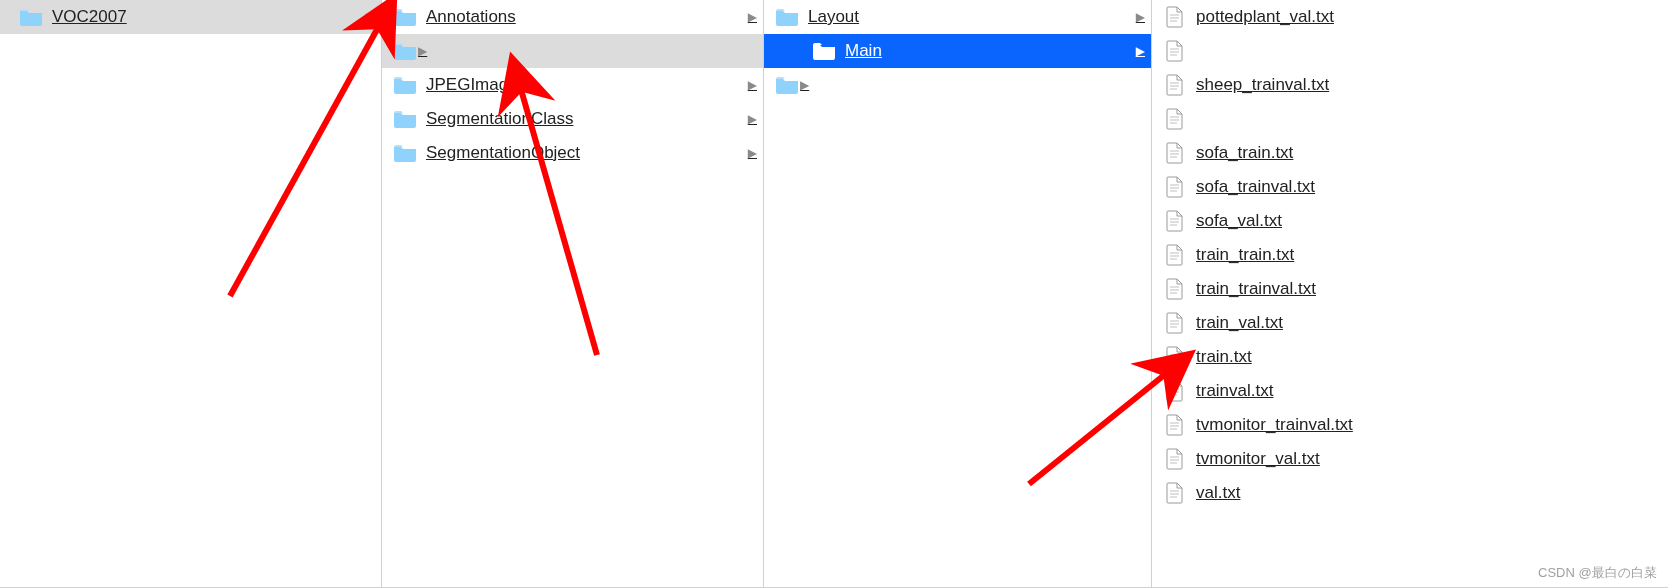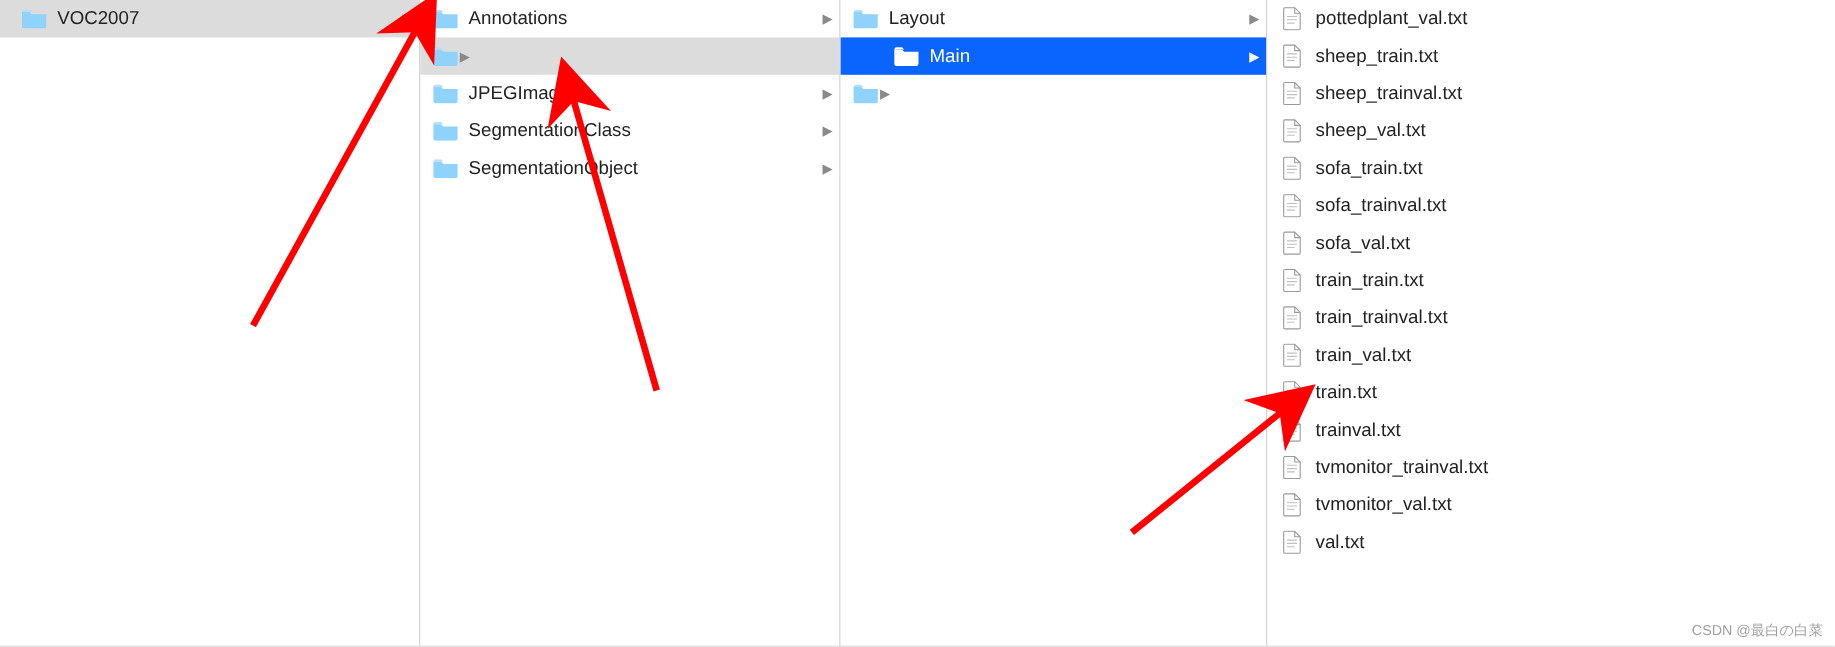--- a/index.html
+++ b/index.html
@@ -27,20 +27,21 @@
 .col-2 { width: 388px; }
 .col-3 { flex: 1; border-right: none; }
 .row {
   display: flex;
   align-items: center;
   height: 34px;
   padding: 0 6px 0 10px;
   color: #222;
   cursor: default;
   white-space: nowrap;
+  text-decoration: underline;
 }
 .col-0 .row { padding-left: 18px; }
 .row.sel-grey { background: #dcdcdc; }
 .row.sel-blue { background: #0a65ff; color: #fff; padding-left: 47px; }
 .row .label { flex: 1; padding-left: 8px; }
 .row .arrow { color: #8a8a8a; font-size: 12px; }
 .row.sel-blue .arrow { color: #fff; }
 .icon { width: 26px; height: 20px; display: inline-flex; align-items: center; justify-content: center; }
 .watermark {
   position: absolute;
@@ -167,21 +168,20 @@
       <div class="row ">
         <span class="icon">
           <svg width="18" height="22" viewBox="0 0 18 22">
     <path d="M2 1 h9 l5 5 v14 a1 1 0 0 1 -1 1 H2 a1 1 0 0 1 -1 -1 V2 a1 1 0 0 1 1 -1 Z" fill="#ffffff" stroke="#9a9a9a" stroke-width="1"></path>
     <path d="M11 1 v5 h5" fill="none" stroke="#9a9a9a" stroke-width="1"></path>
     <line x1="4" y1="9" x2="13" y2="9" stroke="#bfbfbf" stroke-width="1"></line>
     <line x1="4" y1="12" x2="13" y2="12" stroke="#bfbfbf" stroke-width="1"></line>
     <line x1="4" y1="15" x2="11" y2="15" stroke="#bfbfbf" stroke-width="1"></line>
   </svg>
         </span>
-        <span class="label">sheep_train.txt</span>
       </div>
       <div class="row ">
         <span class="icon">
           <svg width="18" height="22" viewBox="0 0 18 22">
     <path d="M2 1 h9 l5 5 v14 a1 1 0 0 1 -1 1 H2 a1 1 0 0 1 -1 -1 V2 a1 1 0 0 1 1 -1 Z" fill="#ffffff" stroke="#9a9a9a" stroke-width="1"></path>
     <path d="M11 1 v5 h5" fill="none" stroke="#9a9a9a" stroke-width="1"></path>
     <line x1="4" y1="9" x2="13" y2="9" stroke="#bfbfbf" stroke-width="1"></line>
     <line x1="4" y1="12" x2="13" y2="12" stroke="#bfbfbf" stroke-width="1"></line>
     <line x1="4" y1="15" x2="11" y2="15" stroke="#bfbfbf" stroke-width="1"></line>
   </svg>
@@ -191,21 +191,20 @@
       <div class="row ">
         <span class="icon">
           <svg width="18" height="22" viewBox="0 0 18 22">
     <path d="M2 1 h9 l5 5 v14 a1 1 0 0 1 -1 1 H2 a1 1 0 0 1 -1 -1 V2 a1 1 0 0 1 1 -1 Z" fill="#ffffff" stroke="#9a9a9a" stroke-width="1"></path>
     <path d="M11 1 v5 h5" fill="none" stroke="#9a9a9a" stroke-width="1"></path>
     <line x1="4" y1="9" x2="13" y2="9" stroke="#bfbfbf" stroke-width="1"></line>
     <line x1="4" y1="12" x2="13" y2="12" stroke="#bfbfbf" stroke-width="1"></line>
     <line x1="4" y1="15" x2="11" y2="15" stroke="#bfbfbf" stroke-width="1"></line>
   </svg>
         </span>
-        <span class="label">sheep_val.txt</span>
       </div>
       <div class="row ">
         <span class="icon">
           <svg width="18" height="22" viewBox="0 0 18 22">
     <path d="M2 1 h9 l5 5 v14 a1 1 0 0 1 -1 1 H2 a1 1 0 0 1 -1 -1 V2 a1 1 0 0 1 1 -1 Z" fill="#ffffff" stroke="#9a9a9a" stroke-width="1"></path>
     <path d="M11 1 v5 h5" fill="none" stroke="#9a9a9a" stroke-width="1"></path>
     <line x1="4" y1="9" x2="13" y2="9" stroke="#bfbfbf" stroke-width="1"></line>
     <line x1="4" y1="12" x2="13" y2="12" stroke="#bfbfbf" stroke-width="1"></line>
     <line x1="4" y1="15" x2="11" y2="15" stroke="#bfbfbf" stroke-width="1"></line>
   </svg>

